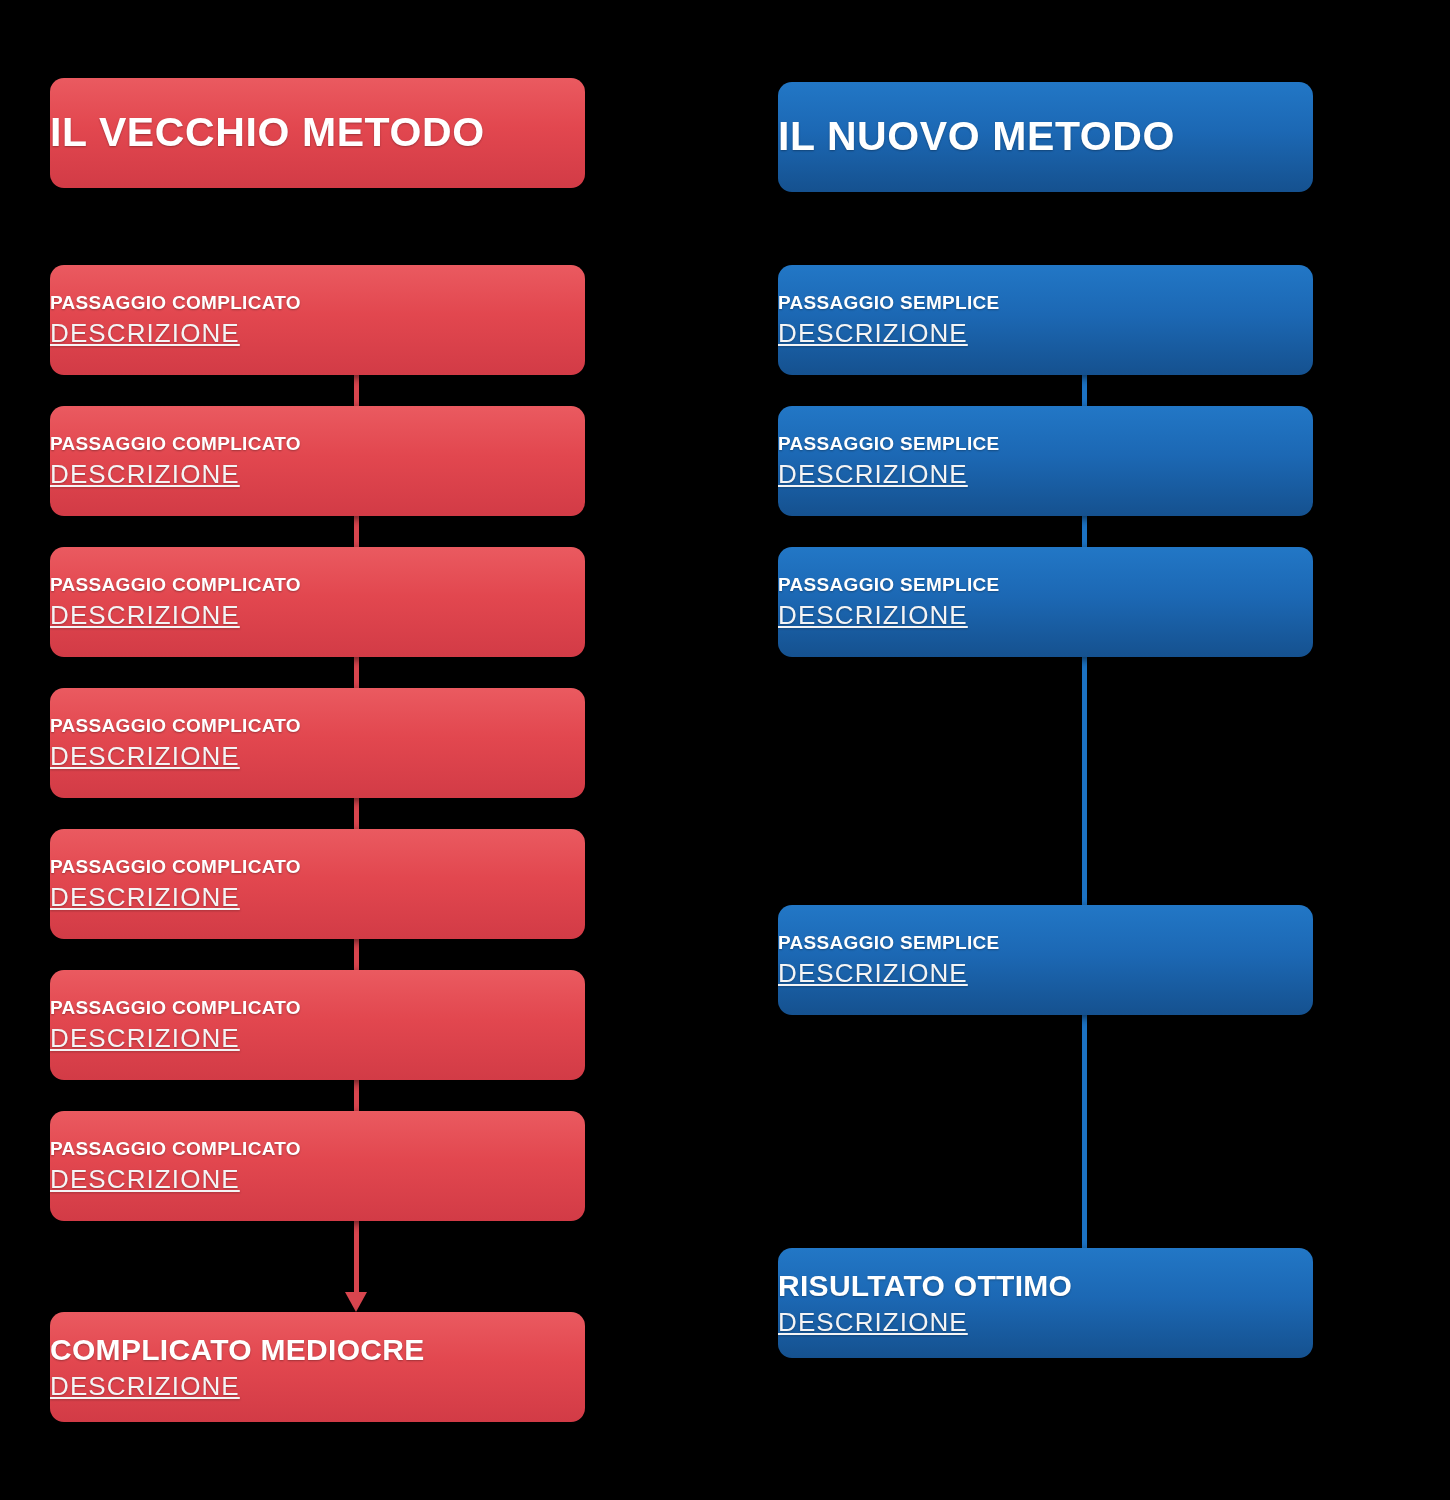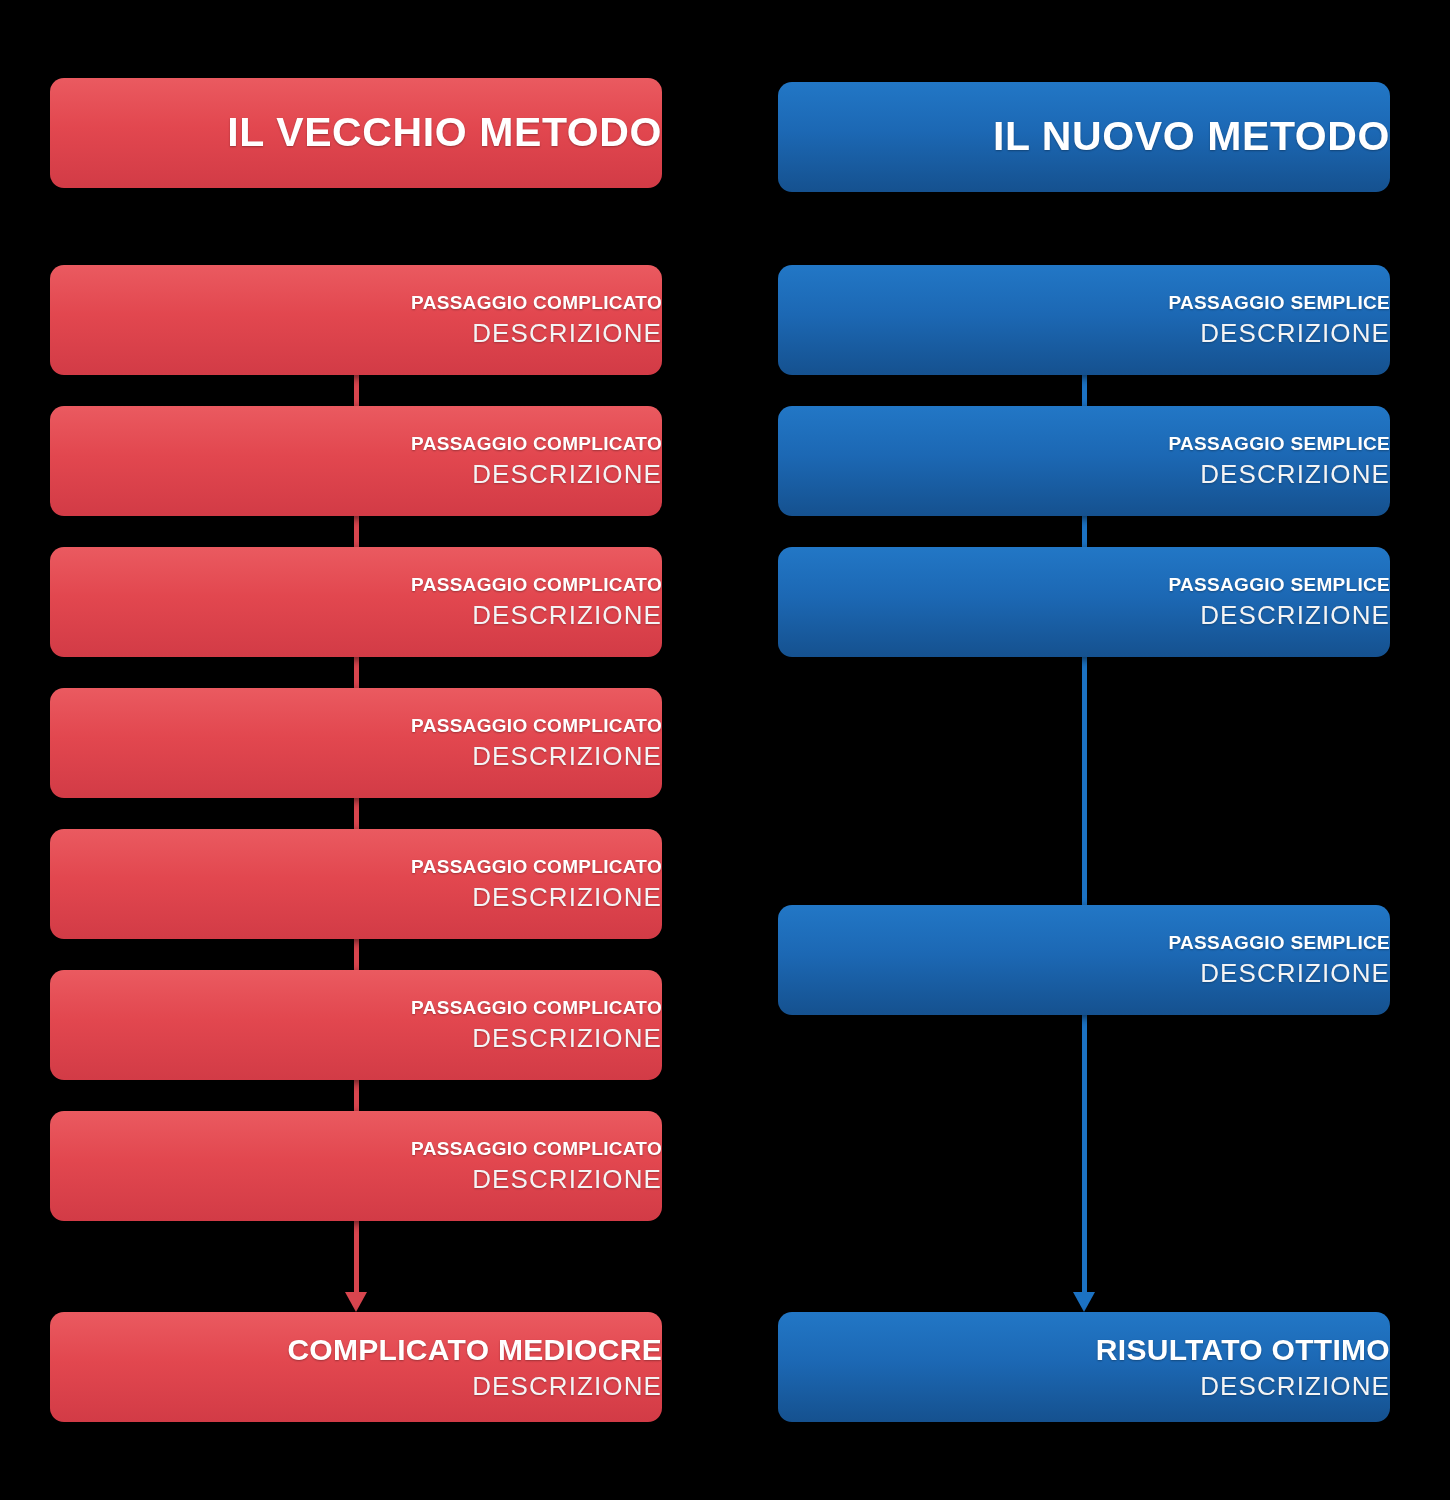--- a/index.html
+++ b/index.html
@@ -9,29 +9,28 @@
     -webkit-font-smoothing:antialiased;
   }
   .canvas{position:absolute;inset:0;background:#000000;}
 
   .column{position:absolute;top:0;width:612px;height:1500px;}
   .col-old{left:50px;}
   .col-new{left:778px;}
 
   
   .box{
-    position:absolute;left:0;width:612px;
+    position:absolute;left:0;width:535px;
     border-radius:14px;
     display:flex;flex-direction:column;
-    align-items:flex-end;justify-content:center;
+    align-items:flex-start;justify-content:center;
     text-align:center;
     box-shadow:0 3px 9px rgba(0,0,0,0.55);
     box-sizing:border-box;
     z-index:3;
-    padding-left:48px;
   }
   .box.red{
     background:linear-gradient(180deg,#ea5a60 0%, #e2474f 45%, #d23b46 100%);
   }
   .box.blue{
     background:linear-gradient(180deg,#2277c6 0%, #1c68b4 45%, #15518f 100%);
   }
 
   .box .title{
     color:#ffffff;
@@ -40,20 +39,21 @@
     line-height:1.05;
     text-shadow:0 1px 2px rgba(0,0,0,0.30);
   }
   .box .desc{
     color:#f4f4f5;
     font-weight:300;
     letter-spacing:1.1px;
     line-height:1.05;
     margin-top:7px;
     text-shadow:0 1px 2px rgba(0,0,0,0.25);
+    text-decoration:underline;
   }
 
   
   .box.header{height:110px;}
   .box.header .title{font-size:41px;letter-spacing:0.6px;}
 
   
   .box.step{height:110px;}
   .box.step .title{font-size:19px;}
   .box.step .desc{font-size:26px;}
@@ -171,20 +171,20 @@
     </div>
     <div class="box step blue" style="top:547px">
       <div class="title">PASSAGGIO SEMPLICE</div>
       <div class="desc">DESCRIZIONE</div>
     </div>
     <div class="box step blue" style="top:905px">
       <div class="title">PASSAGGIO SEMPLICE</div>
       <div class="desc">DESCRIZIONE</div>
     </div>
 
-    <div class="box result blue" style="top:1312px">
+    <div class="box result blue" style="top:1248px">
       <div class="title">RISULTATO OTTIMO</div>
       <div class="desc">DESCRIZIONE</div>
     </div>
 
   </div>
 
 </div>
 
 </body></html>

